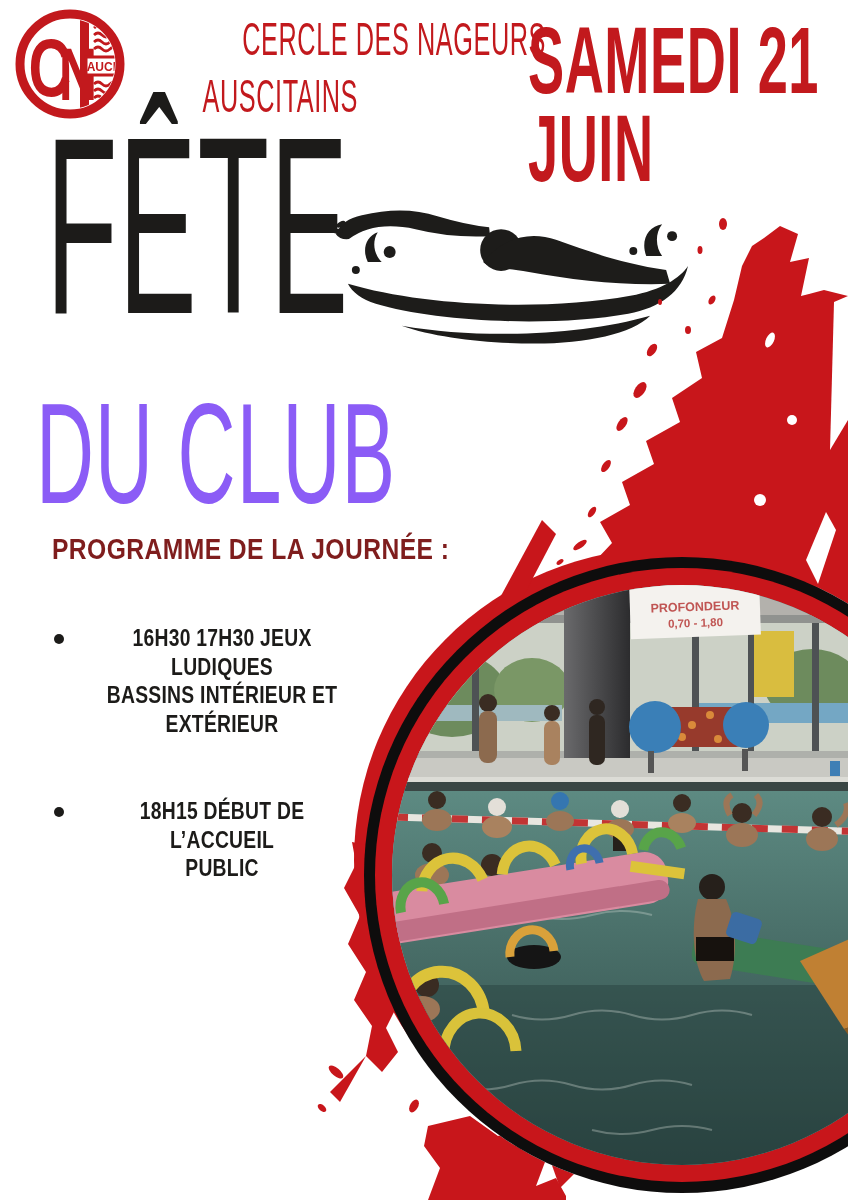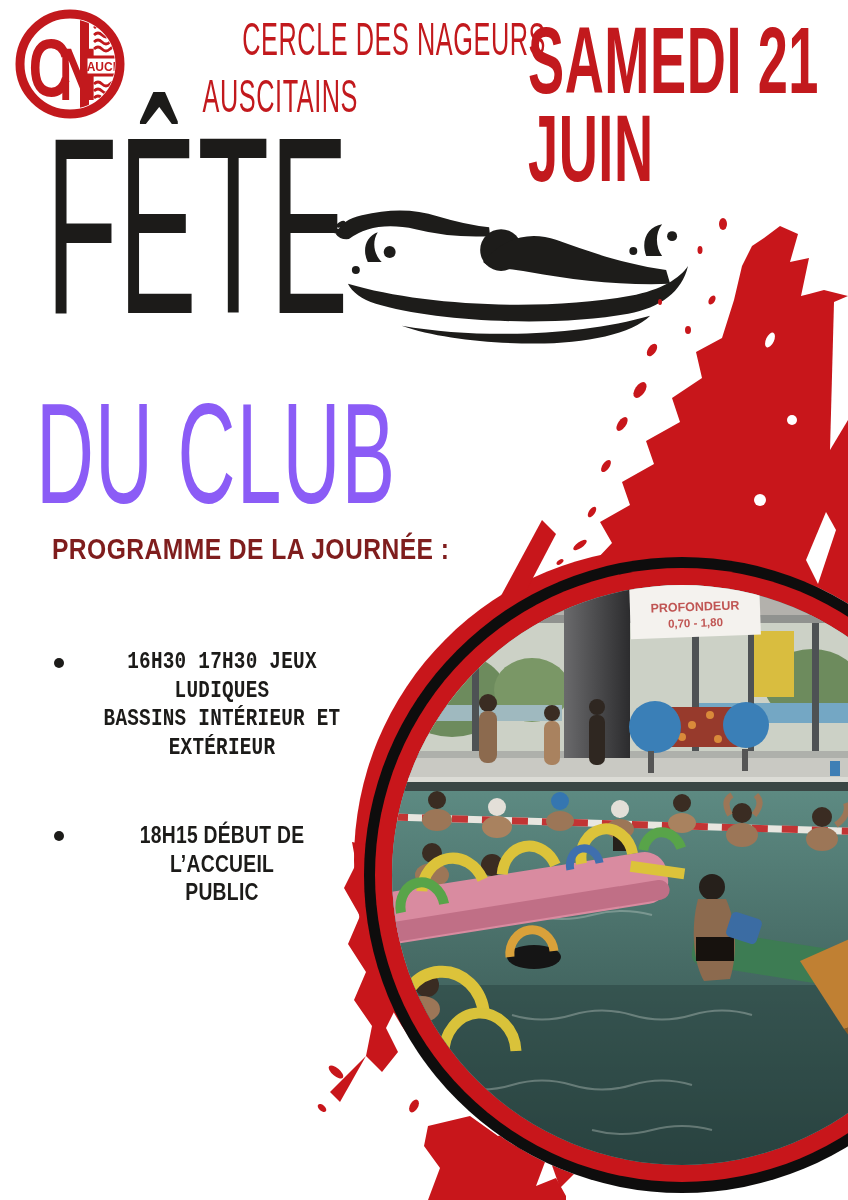--- a/index.html
+++ b/index.html
@@ -19,21 +19,21 @@
   
   #title-fete{left:46px;top:100px;color:#1c1b19;font-weight:normal;}
   #title-fete span{font-size:252px;line-height:252px;transform:scaleX(.465);letter-spacing:2px;}
   #title-duclub{left:36px;top:383px;color:#8b5cf6;font-weight:normal;}
   #title-duclub span{font-size:142px;line-height:142px;transform:scaleX(.565);letter-spacing:2px;}
   #program-heading{left:52px;top:533px;color:#7f1d1d;font-weight:bold;}
   #program-heading span{font-size:29px;transform:scaleX(.85);letter-spacing:.5px;}
   
   #program-list{left:16px;top:604px;width:356px;list-style:none;margin:0;padding:0;}
   #program-list li{display:grid;grid-template-columns:56px 1fr;align-items:start;}
-  #program-list li.m2{margin-top:44px;font-family:Liberation Mono, monospace;}
+  #program-list li.m2{margin-top:20px;}
   #program-list li.m3{margin-top:59px;}
   .dot{width:10px;height:10px;border-radius:50%;background:#1c1b19;margin:10px 0 0 38px;}
   .item-text{grid-column:2;text-align:center;font-weight:bold;color:#1c1b19;
       font-size:23px;line-height:28.5px;white-space:pre-line;
       transform:scaleX(.84);transform-origin:center top;letter-spacing:.3px;}
   
   #red-crescent{left:354px;top:548px;width:624px;height:624px;border-radius:50%;background:#c8161b;z-index:1;}
   #photo-ring-black{left:364px;top:557px;width:636px;height:636px;border-radius:50%;background:#0e0d0d;z-index:3;}
   #photo-ring-red{position:absolute;left:11px;top:11px;width:614px;height:614px;border-radius:50%;background:#c8161b;}
   #photo-clip{position:absolute;left:17px;top:17px;width:580px;height:580px;border-radius:50%;overflow:hidden;background:#47615d;}

